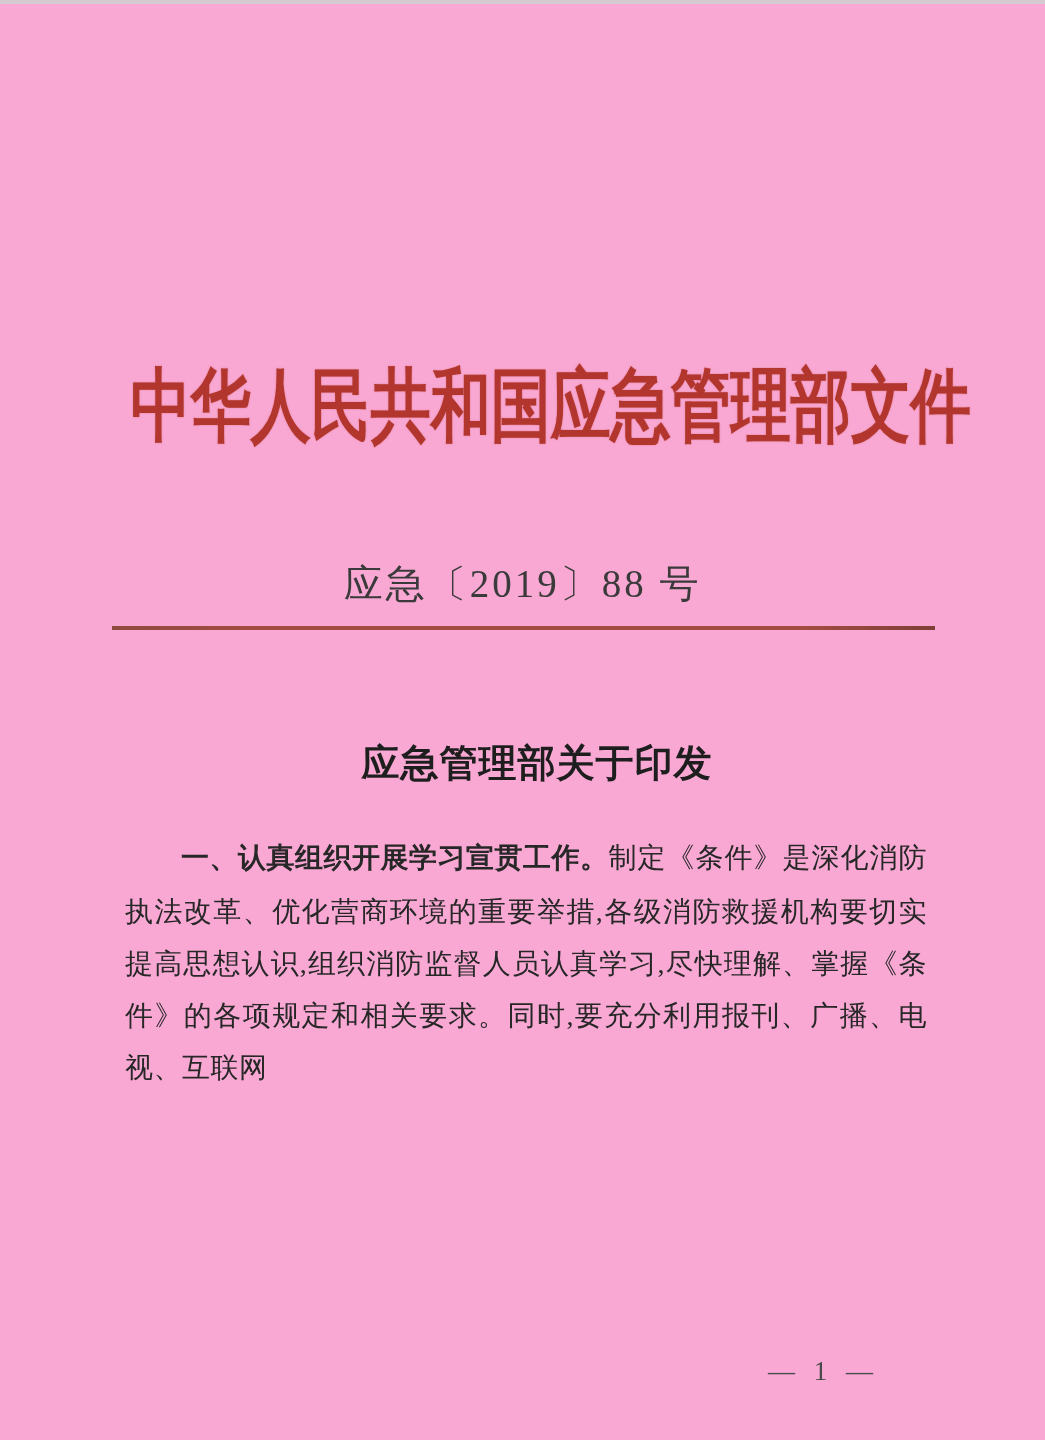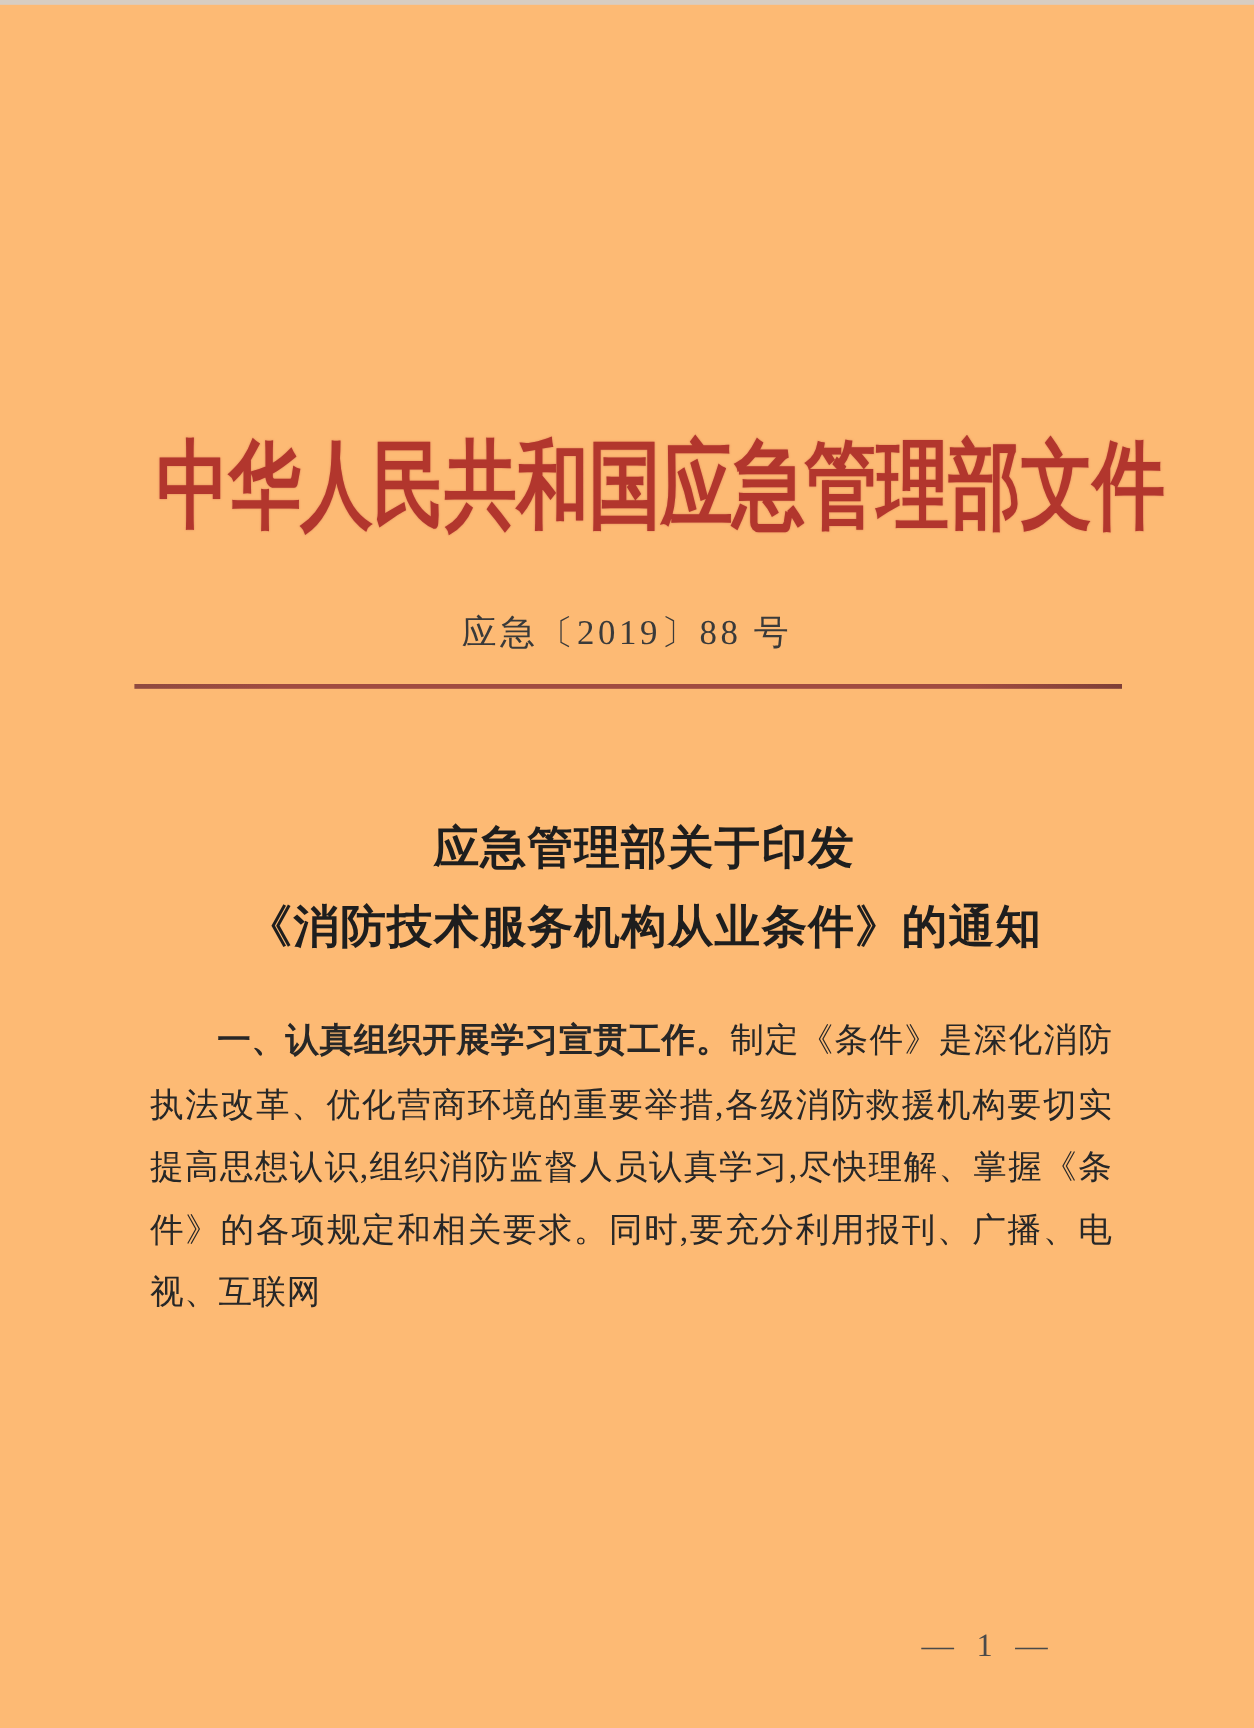--- a/index.html
+++ b/index.html
@@ -5,21 +5,21 @@
   html, body {
     margin: 0;
     padding: 0;
     background: #ededed;
   }
   .page {
     position: relative;
     width: 1045px;
     height: 1440px;
     margin: 0 auto;
-    background: #fdba74;
+    background: #f9a8d4;
     overflow: hidden;
     font-family: "Liberation Serif", "DejaVu Serif", serif;
     color: #2b2b2b;
   }
   .scan-edge-top {
     position: absolute;
     top: 0; left: 0; right: 0;
     height: 4px;
     background: #d0d0d0;
     opacity: 0.85;
@@ -31,23 +31,23 @@
     font-size: 80px;
     line-height: 88px;
     font-weight: 700;
     color: #b2362d;
     letter-spacing: 0px;
     transform: scaleX(0.75);
     transform-origin: 50% 50%;
     text-shadow: 0 0 2px rgba(190, 75, 62, 0.55);
   }
   .doc-number {
-    margin-top: 62px;
+    margin-top: 118px;
     text-align: center;
-    font-size: 29px;
+    font-size: 39px;
     line-height: 32px;
     color: #3a3a3a;
     letter-spacing: 3px;
   }
   .red-rule {
     margin: 26px 110px 0 112px;
     height: 4px;
     border: none;
     background: linear-gradient(90deg, #8f4a40, #a14b41 15%, #a14b41 85%, #7e3f37);
   }
@@ -100,21 +100,20 @@
   <div class="scan-edge-top"></div>
 
   <h1 class="red-header">中华人民共和国应急管理部文件</h1>
 
   <div class="doc-number">应急〔2019〕88 号</div>
 
   <hr class="red-rule">
 
   <h2 class="doc-title">
     <div>应急管理部关于印发</div>
-    <div>《消防技术服务机构从业条件》的通知</div>
   </h2>
 
   <div class="doc-body">
     <p class="indent"><span class="bold-lead">一、认真组织开展学习宣贯工作。</span><span>制定《条件》是深化消防执法改革、优化营商环境的重要举措,各级消防救援机构要切实提高思想认识,组织消防监督人员认真学习,尽快理解、掌握《条件》的各项规定和相关要求。同时,要充分利用报刊、广播、电视、互联网</span></p>
   </div>
 
   <div class="page-number">— 1 —</div>
 
 </div>
 

